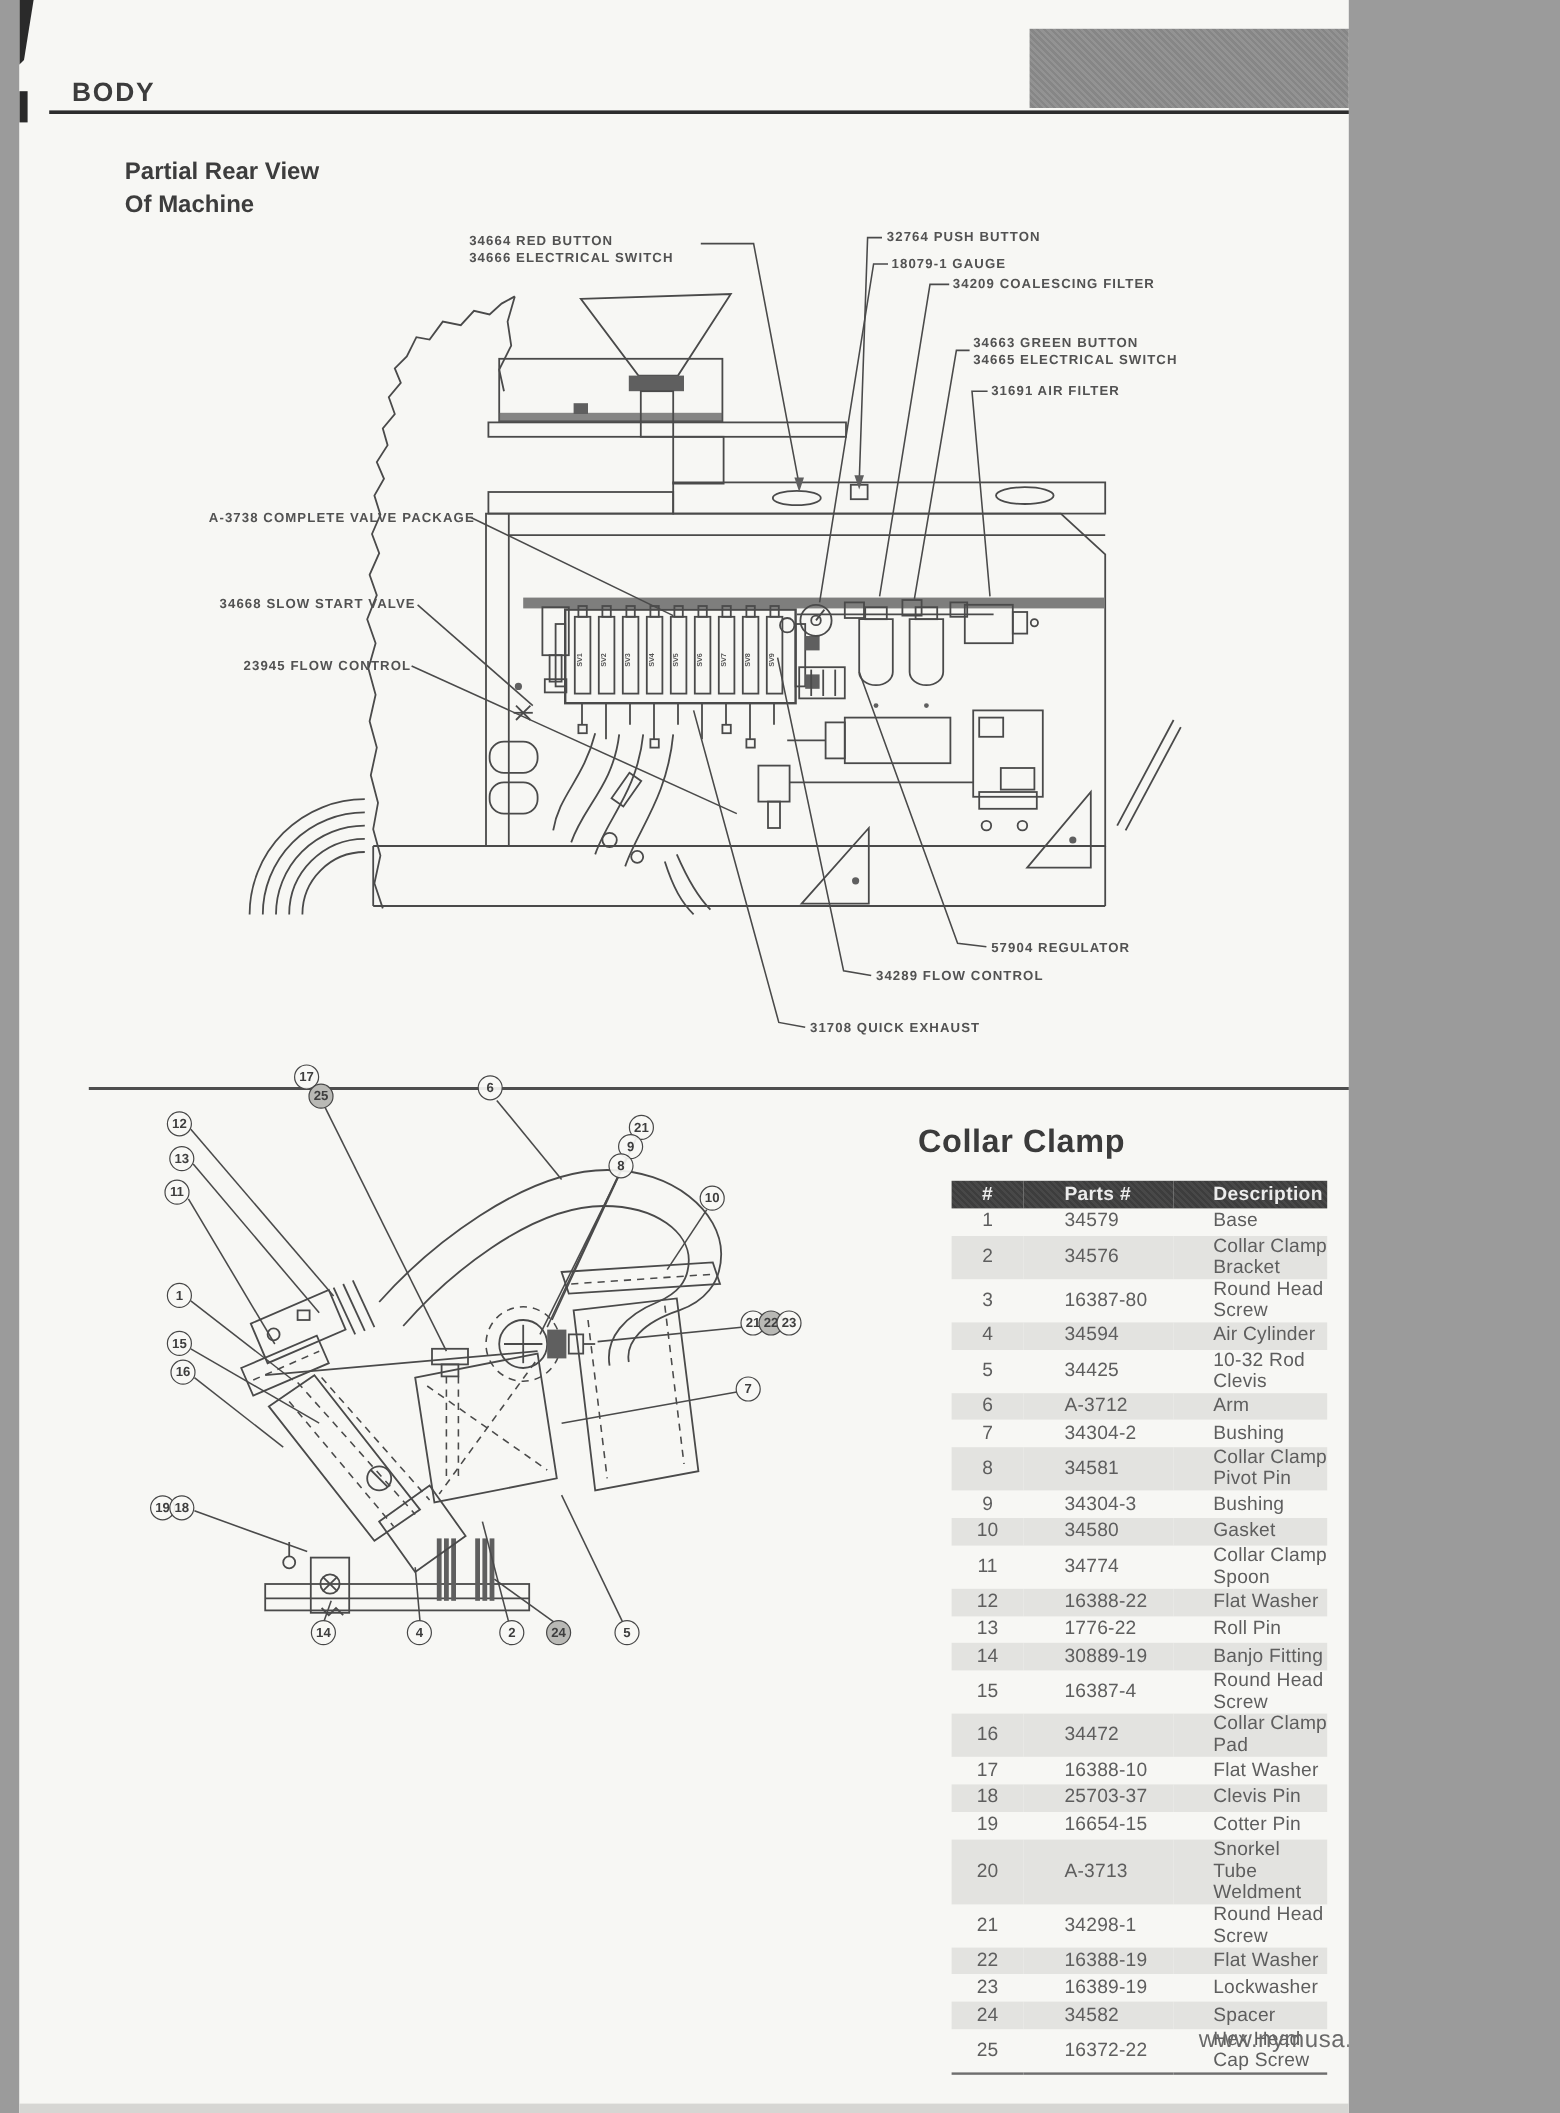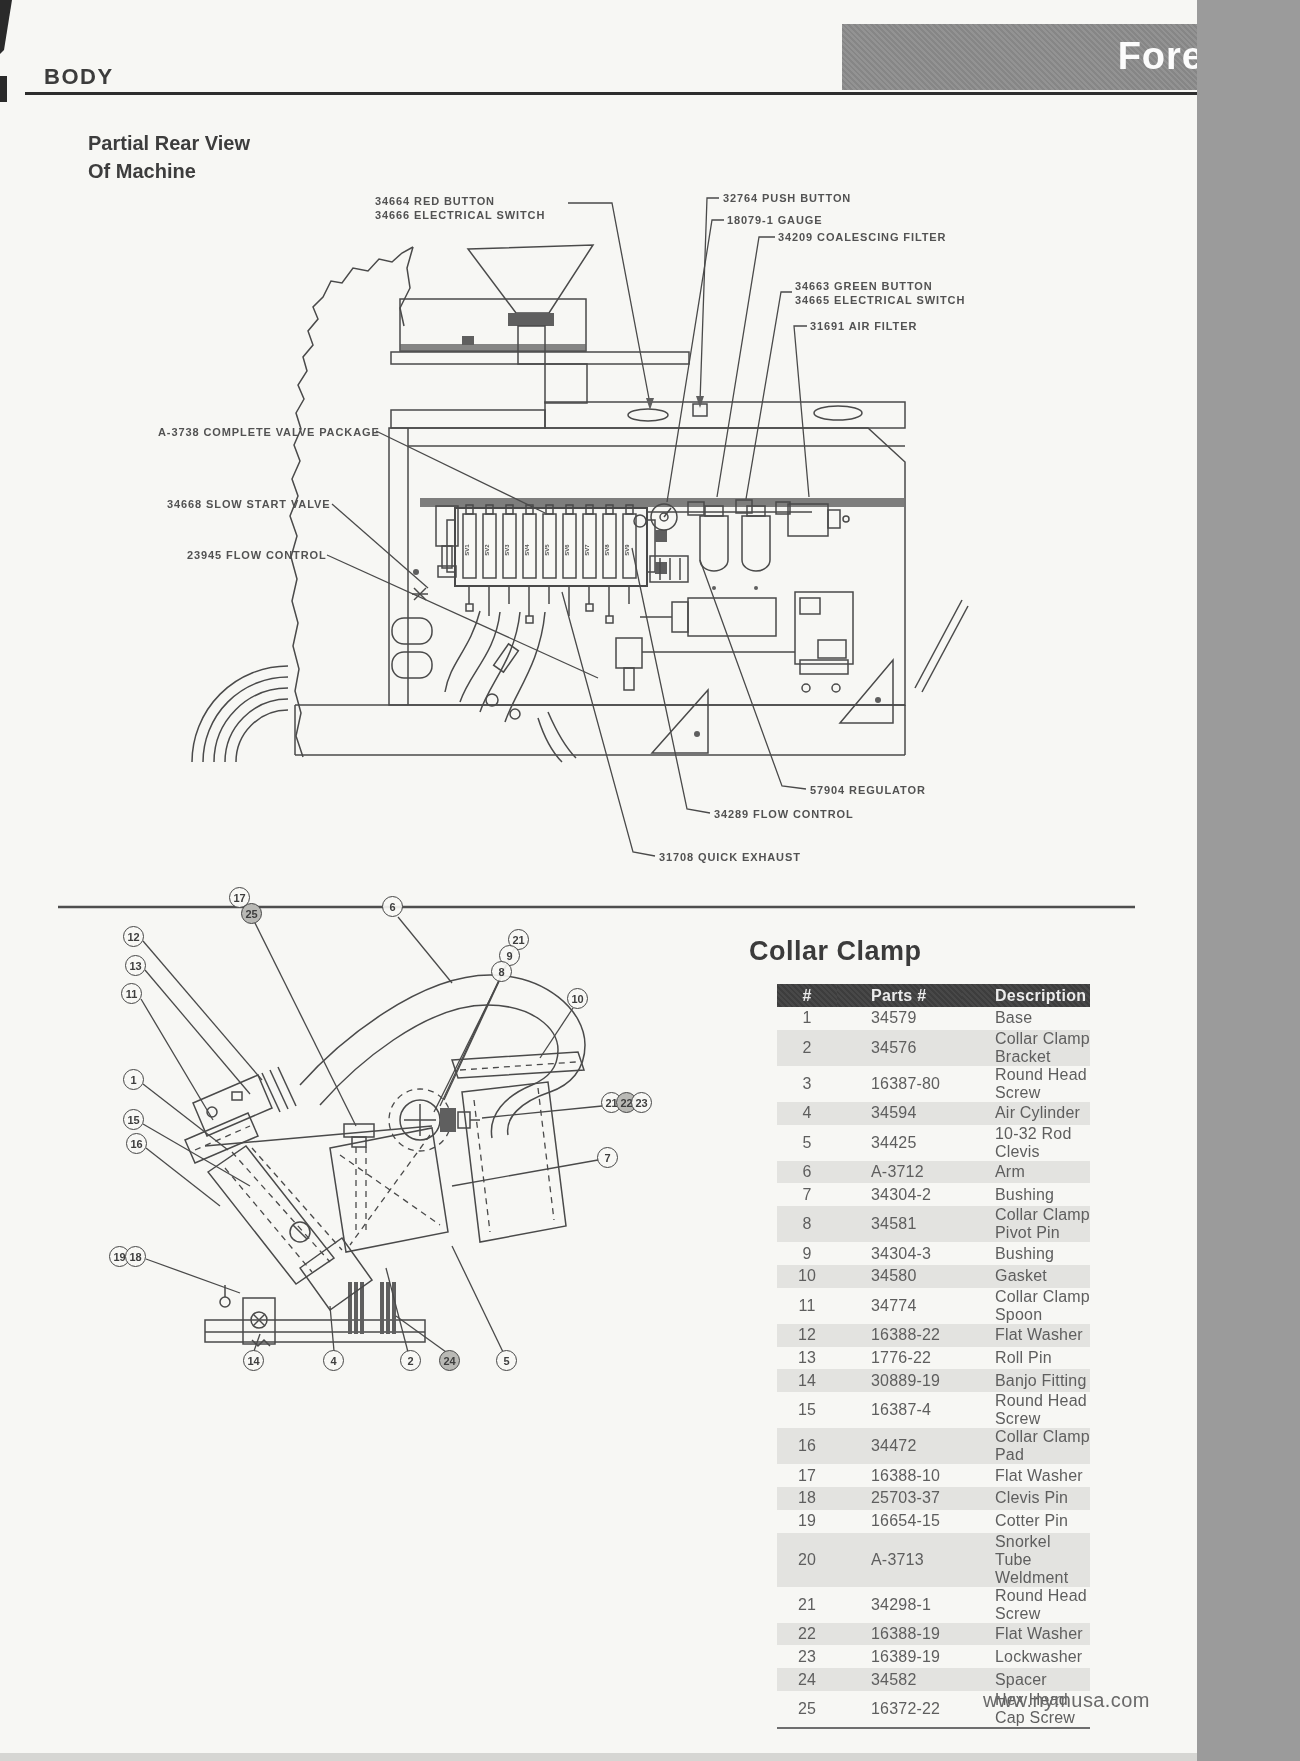--- a/index.html
+++ b/index.html
@@ -1,17 +1,17 @@
 <!DOCTYPE html>
 <html><head>
 <meta charset="utf-8">
 <style>
   html,body{margin:0;padding:0;background:#9b9b9b;}
-  #page{position:relative;width:1197px;height:1761px;background:#f7f7f4;
-        font-family:"Liberation Sans",sans-serif;overflow:hidden;}
+  #page{position:relative;width:1108px;height:1761px;background:#f7f7f4;
+        font-family:"Liberation Sans",sans-serif;overflow:hidden;margin-left:16px;}
   .abs{position:absolute;}
   #brand-banner{left:842px;top:24px;width:458px;height:66px;background:#8d8d8d;
     background-image:repeating-linear-gradient(45deg,rgba(255,255,255,.05) 0 2px,rgba(0,0,0,.05) 2px 4px);
     color:#fcfcfc;font-weight:bold;font-size:38px;line-height:64px;text-align:right;
     box-sizing:border-box;padding-right:36px;letter-spacing:1px;}
   #body-title{left:44px;top:64px;font-size:22px;font-weight:bold;color:#3c3c3c;letter-spacing:1.5px;}
   #header-rule{left:25px;top:92px;width:1231px;height:3px;background:#2d2d2d;}
   #rv-title{left:88px;top:129px;font-size:20px;font-weight:bold;color:#3d3d3d;line-height:28px;}
   .cad{position:absolute;font-size:11px;font-weight:bold;color:#525252;letter-spacing:0.9px;
        white-space:nowrap;line-height:14px;}

